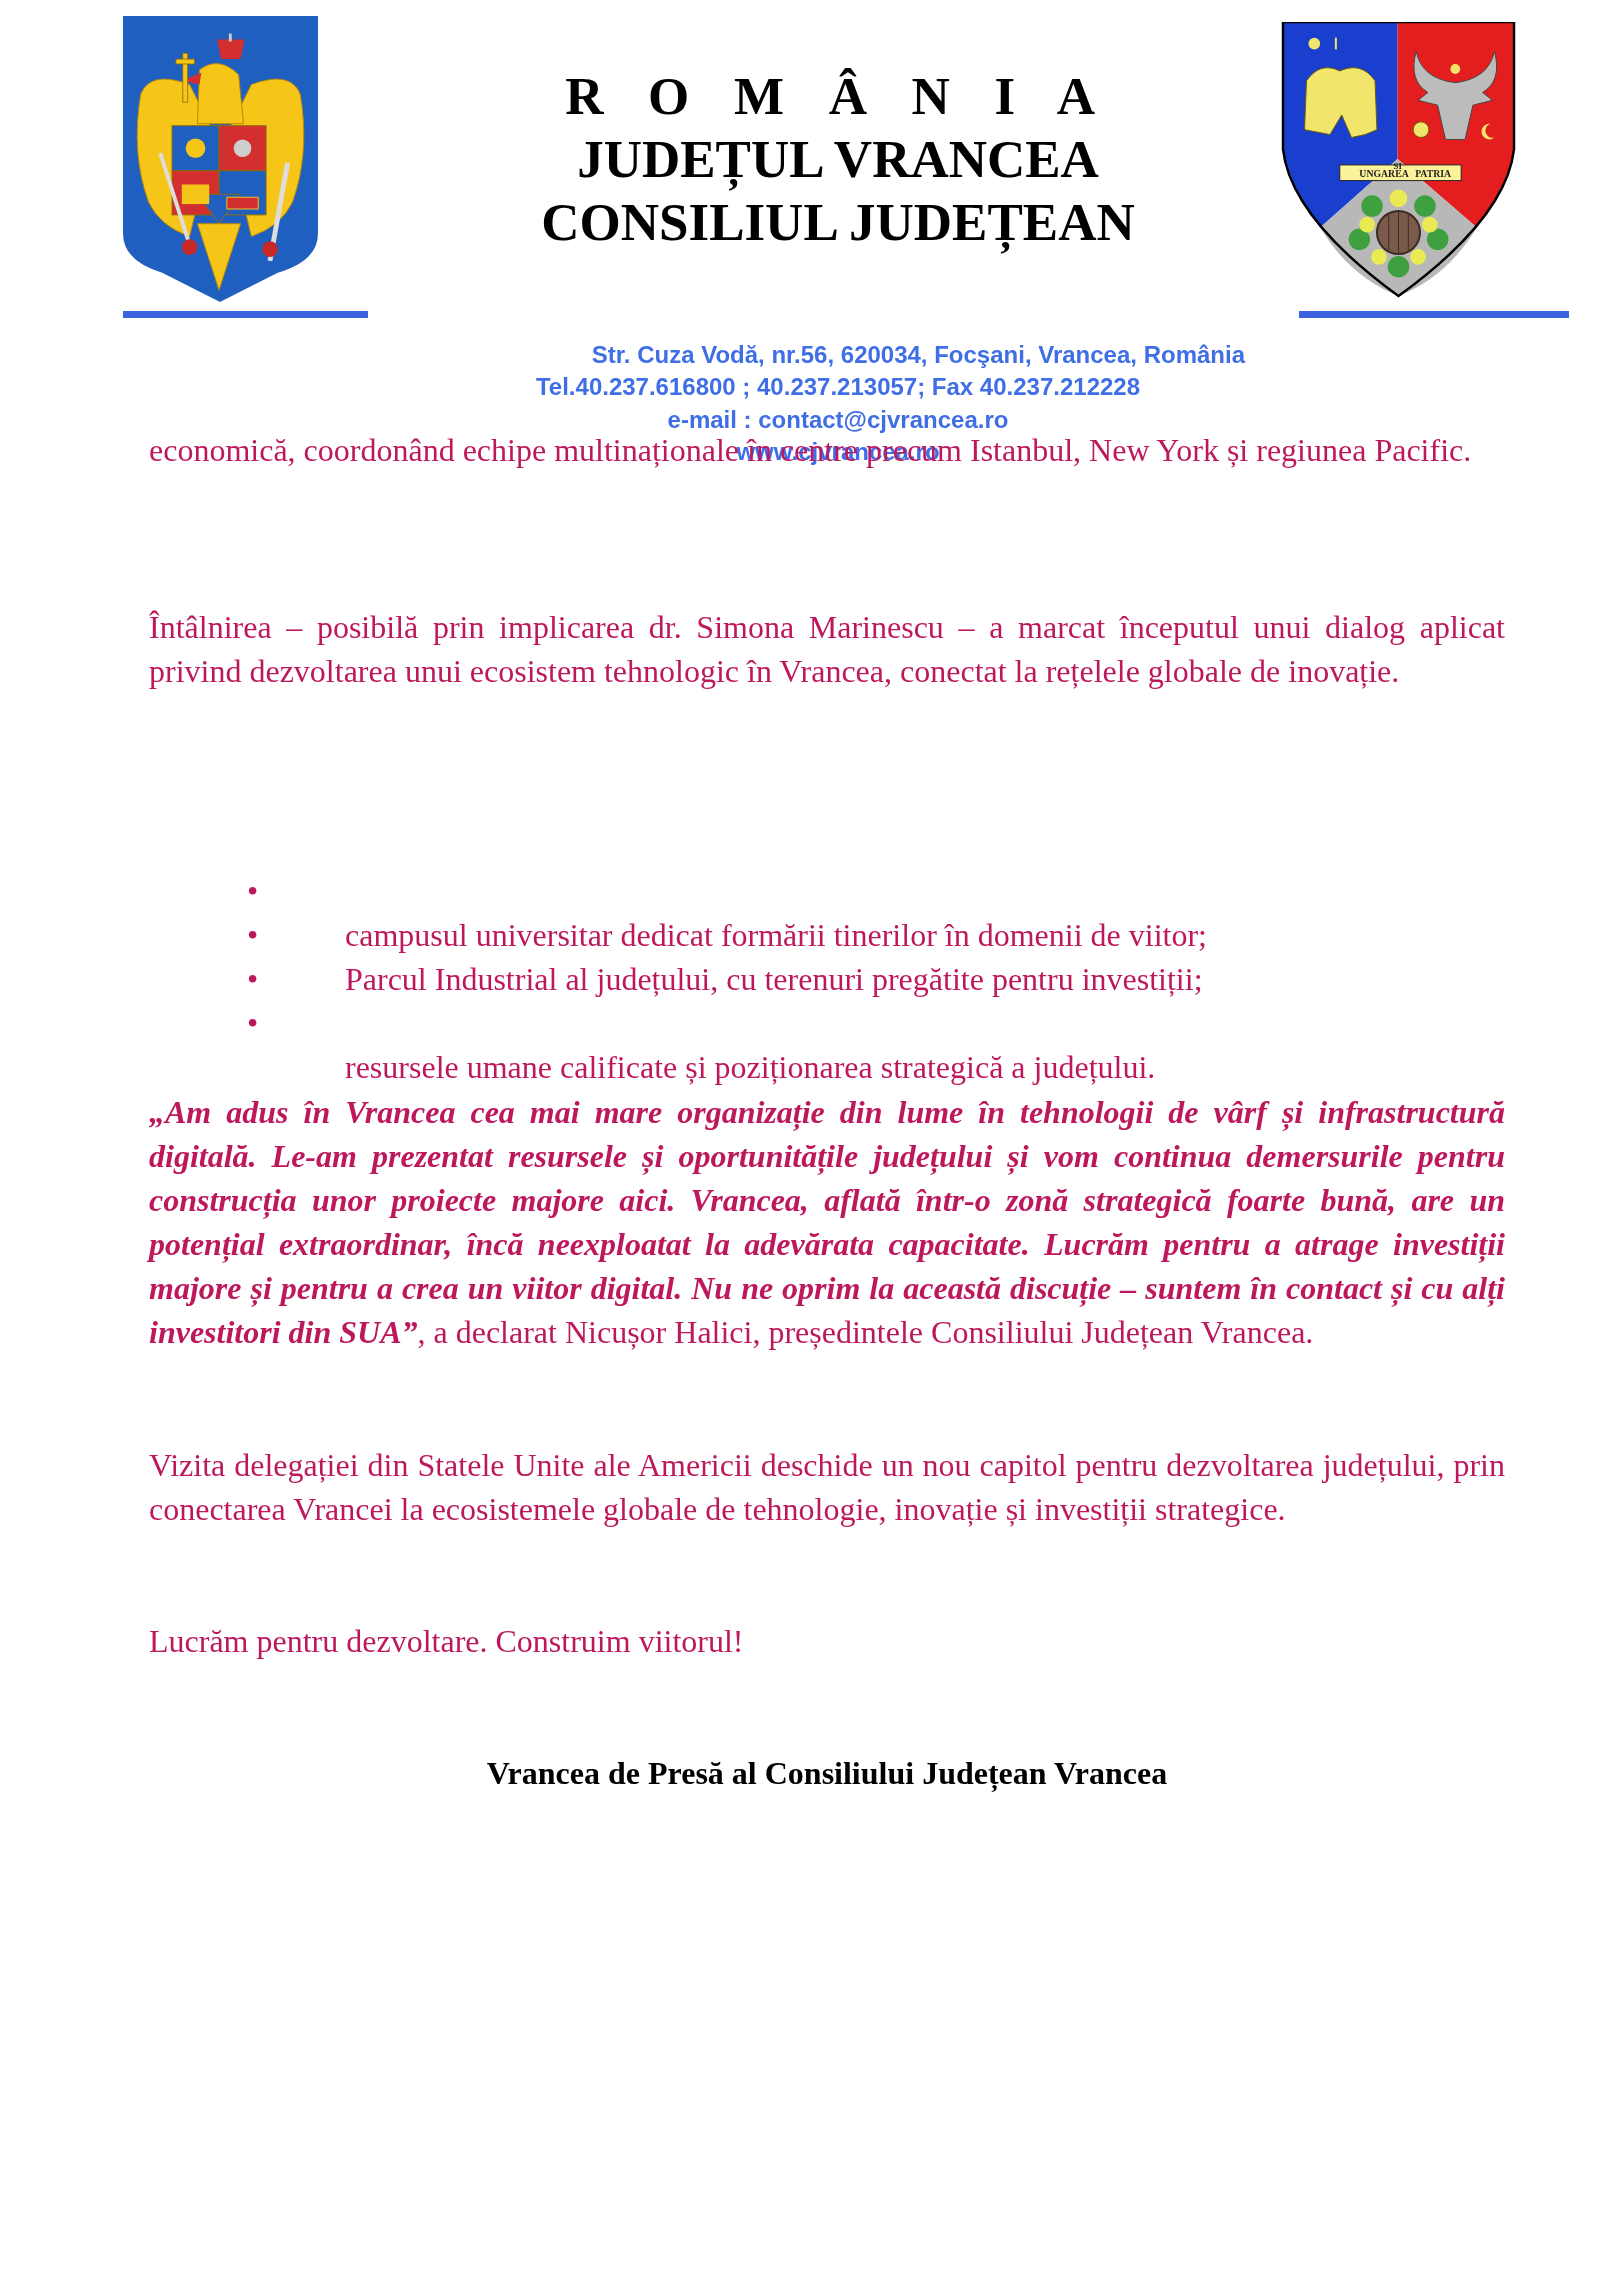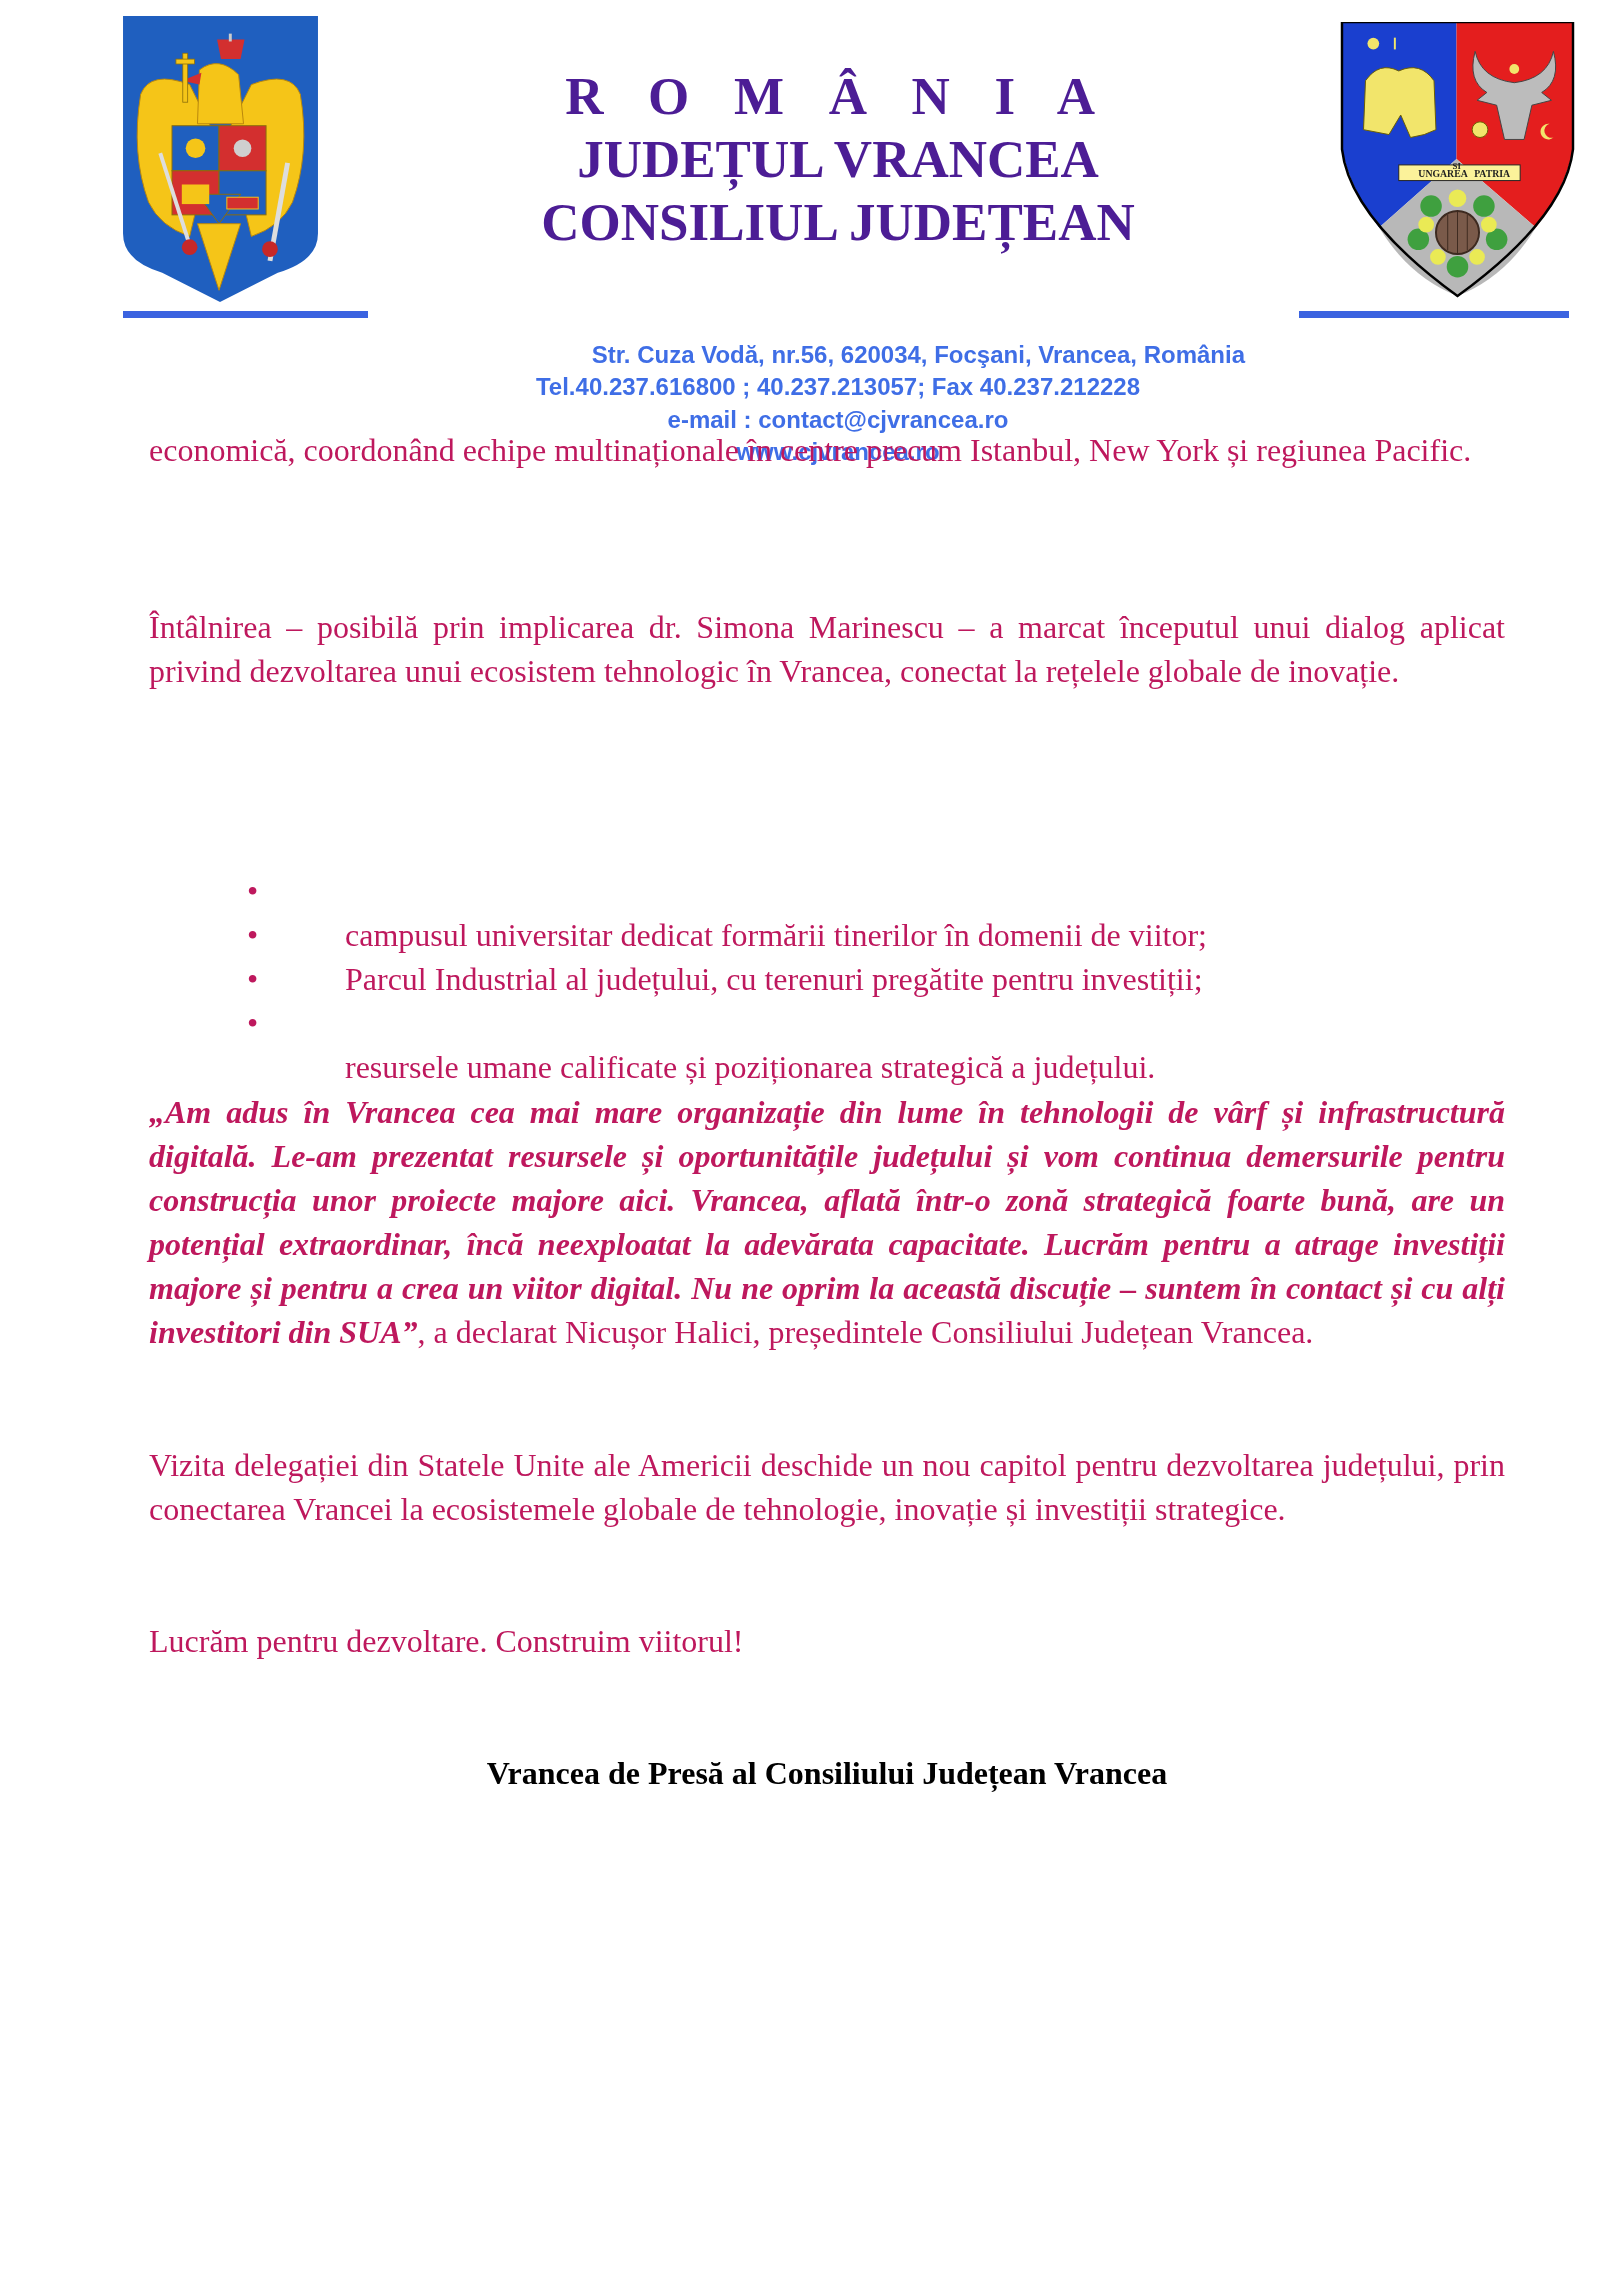--- a/index.html
+++ b/index.html
@@ -1,27 +1,27 @@
 <!DOCTYPE html>
 <html><head>
   <meta charset="utf-8">
   <style>
     html, body { margin: 0; padding: 0; background: #ffffff; }
     body { width: 1621px; height: 2293px; position: relative; overflow: hidden; }
     .abs { position: absolute; }
 
     
     .shield-left { left: 121px; top: 15.7px; width: 199px; height: 288px; }
-    .shield-right { left: 1340px; top: 21.6px; width: 235px; height: 278px; }
+    .shield-right { left: 1281px; top: 21.6px; width: 235px; height: 278px; }
     .rule { height: 6.9px; background: #3b63e0; top: 311px; }
     .rule-left { left: 123px; width: 245px; }
     .rule-right { left: 1299px; width: 270px; }
 
     .title-block { left: 431px; width: 814px; top: 65px; text-align: center;
-      font-family: "Liberation Serif", "DejaVu Serif", serif; font-weight: bold; color: #4c1d95; }
+      font-family: "Liberation Serif", "DejaVu Serif", serif; font-weight: bold; color: #000000; }
     .title-line { font-size: 53px; line-height: 63px; white-space: nowrap; }
     .title-spaced { letter-spacing: 15.7px; }
 
     .contact { left: 431px; width: 814px; text-align: center;
       font-family: "Liberation Sans", "DejaVu Sans", sans-serif; font-weight: bold;
       color: #3f6ee6; font-size: 24px; }
     .contact-line { position: absolute; left: 0; width: 100%; white-space: nowrap; }
 
     
     .body-text { left: 149px; width: 1356px;

